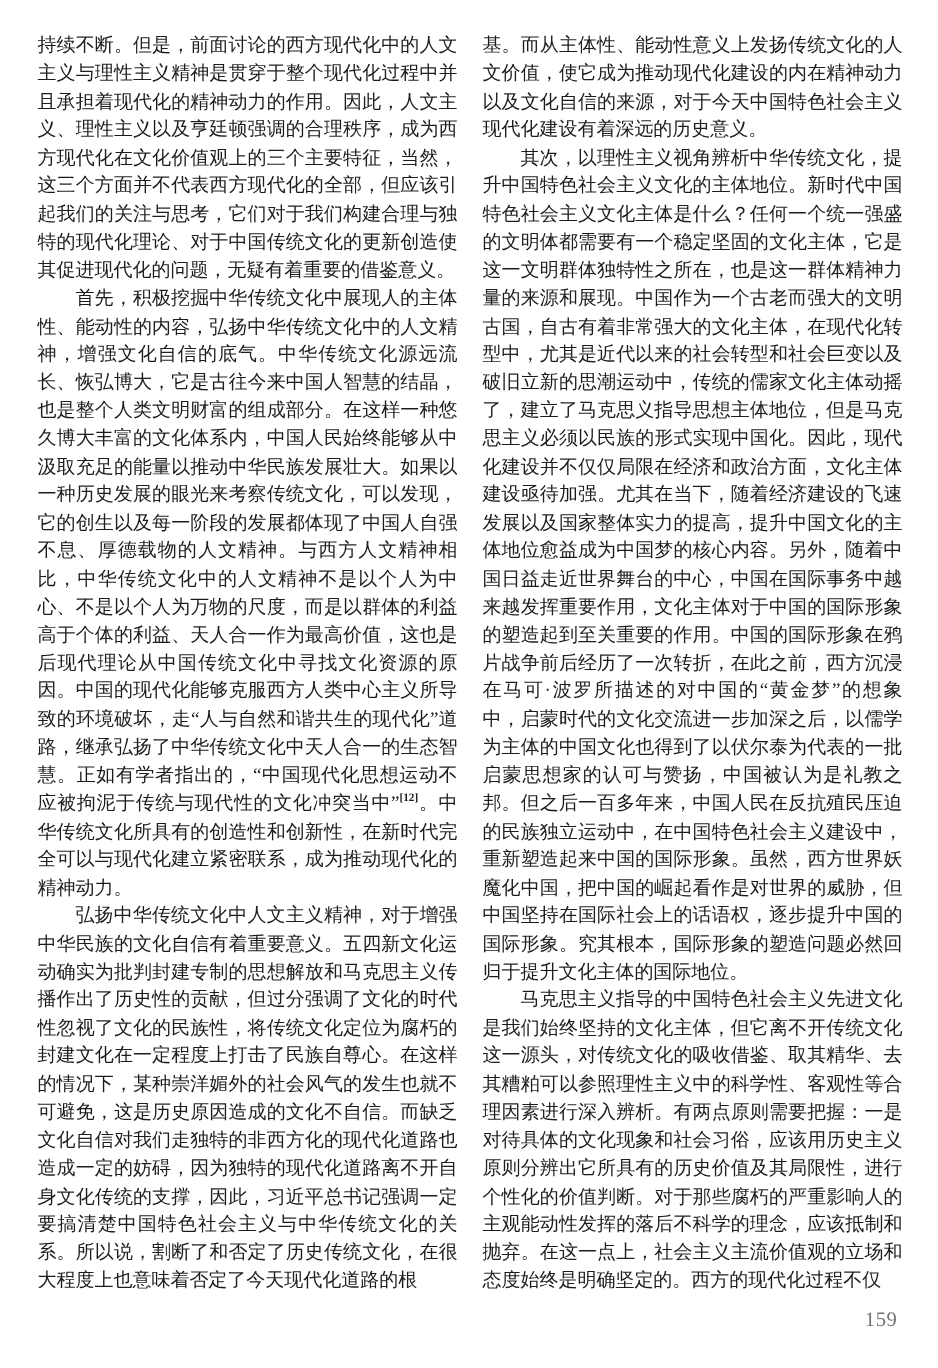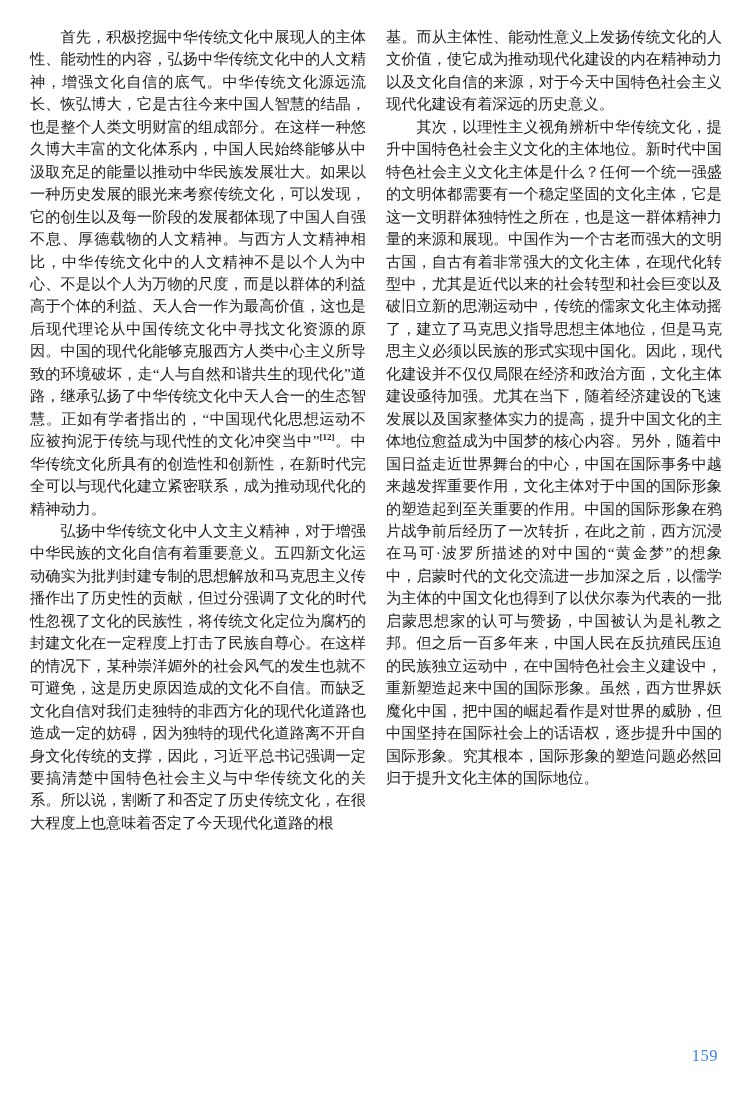--- a/index.html
+++ b/index.html
@@ -42,31 +42,33 @@
     font-size: 9px;
     line-height: 0;
     vertical-align: super;
     font-weight: bold;
   }
   .page-number {
     position: absolute;
     right: 32px;
     top: 1046px;
     font-size: 16.5px;
-    color: #3b82f6;
+    color: #737373;
     letter-spacing: 0.5px;
   }
 </style>
 </head>
 <body>
 
 <div class="page">
   <div class="col">
+      <p>持续不断。但是，前面讨论的西方现代化中的人文主义与理性主义精神是贯穿于整个现代化过程中并且承担着现代化的精神动力的作用。因此，人文主义、理性主义以及亨廷顿强调的合理秩序，成为西方现代化在文化价值观上的三个主要特征，当然，这三个方面并不代表西方现代化的全部，但应该引起我们的关注与思考，它们对于我们构建合理与独特的现代化理论、对于中国传统文化的更新创造使其促进现代化的问题，无疑有着重要的借鉴意义。</p>
       <p class="indent">首先，积极挖掘中华传统文化中展现人的主体性、能动性的内容，弘扬中华传统文化中的人文精神，增强文化自信的底气。中华传统文化源远流长、恢弘博大，它是古往今来中国人智慧的结晶，也是整个人类文明财富的组成部分。在这样一种悠久博大丰富的文化体系内，中国人民始终能够从中汲取充足的能量以推动中华民族发展壮大。如果以一种历史发展的眼光来考察传统文化，可以发现，它的创生以及每一阶段的发展都体现了中国人自强不息、厚德载物的人文精神。与西方人文精神相比，中华传统文化中的人文精神不是以个人为中心、不是以个人为万物的尺度，而是以群体的利益高于个体的利益、天人合一作为最高价值，这也是后现代理论从中国传统文化中寻找文化资源的原因。中国的现代化能够克服西方人类中心主义所导致的环境破坏，走“人与自然和谐共生的现代化”道路，继承弘扬了中华传统文化中天人合一的生态智慧。正如有学者指出的，“中国现代化思想运动不应被拘泥于传统与现代性的文化冲突当中”<sup>[12]</sup>。中华传统文化所具有的创造性和创新性，在新时代完全可以与现代化建立紧密联系，成为推动现代化的精神动力。</p>
       <p class="indent">弘扬中华传统文化中人文主义精神，对于增强中华民族的文化自信有着重要意义。五四新文化运动确实为批判封建专制的思想解放和马克思主义传播作出了历史性的贡献，但过分强调了文化的时代性忽视了文化的民族性，将传统文化定位为腐朽的封建文化在一定程度上打击了民族自尊心。在这样的情况下，某种崇洋媚外的社会风气的发生也就不可避免，这是历史原因造成的文化不自信。而缺乏文化自信对我们走独特的非西方化的现代化道路也造成一定的妨碍，因为独特的现代化道路离不开自身文化传统的支撑，因此，习近平总书记强调一定要搞清楚中国特色社会主义与中华传统文化的关系。所以说，割断了和否定了历史传统文化，在很大程度上也意味着否定了今天现代化道路的根</p>
     </div>
   <div class="col">
       <p>基。而从主体性、能动性意义上发扬传统文化的人文价值，使它成为推动现代化建设的内在精神动力以及文化自信的来源，对于今天中国特色社会主义现代化建设有着深远的历史意义。</p>
       <p class="indent">其次，以理性主义视角辨析中华传统文化，提升中国特色社会主义文化的主体地位。新时代中国特色社会主义文化主体是什么？任何一个统一强盛的文明体都需要有一个稳定坚固的文化主体，它是这一文明群体独特性之所在，也是这一群体精神力量的来源和展现。中国作为一个古老而强大的文明古国，自古有着非常强大的文化主体，在现代化转型中，尤其是近代以来的社会转型和社会巨变以及破旧立新的思潮运动中，传统的儒家文化主体动摇了，建立了马克思义指导思想主体地位，但是马克思主义必须以民族的形式实现中国化。因此，现代化建设并不仅仅局限在经济和政治方面，文化主体建设亟待加强。尤其在当下，随着经济建设的飞速发展以及国家整体实力的提高，提升中国文化的主体地位愈益成为中国梦的核心内容。另外，随着中国日益走近世界舞台的中心，中国在国际事务中越来越发挥重要作用，文化主体对于中国的国际形象的塑造起到至关重要的作用。中国的国际形象在鸦片战争前后经历了一次转折，在此之前，西方沉浸在马可·波罗所描述的对中国的“黄金梦”的想象中，启蒙时代的文化交流进一步加深之后，以儒学为主体的中国文化也得到了以伏尔泰为代表的一批启蒙思想家的认可与赞扬，中国被认为是礼教之邦。但之后一百多年来，中国人民在反抗殖民压迫的民族独立运动中，在中国特色社会主义建设中，重新塑造起来中国的国际形象。虽然，西方世界妖魔化中国，把中国的崛起看作是对世界的威胁，但中国坚持在国际社会上的话语权，逐步提升中国的国际形象。究其根本，国际形象的塑造问题必然回归于提升文化主体的国际地位。</p>
+      <p class="indent">马克思主义指导的中国特色社会主义先进文化是我们始终坚持的文化主体，但它离不开传统文化这一源头，对传统文化的吸收借鉴、取其精华、去其糟粕可以参照理性主义中的科学性、客观性等合理因素进行深入辨析。有两点原则需要把握：一是对待具体的文化现象和社会习俗，应该用历史主义原则分辨出它所具有的历史价值及其局限性，进行个性化的价值判断。对于那些腐朽的严重影响人的主观能动性发挥的落后不科学的理念，应该抵制和抛弃。在这一点上，社会主义主流价值观的立场和态度始终是明确坚定的。西方的现代化过程不仅</p>
     </div>
 </div>
 
 <div class="page-number">159</div>
 
 </body></html>

